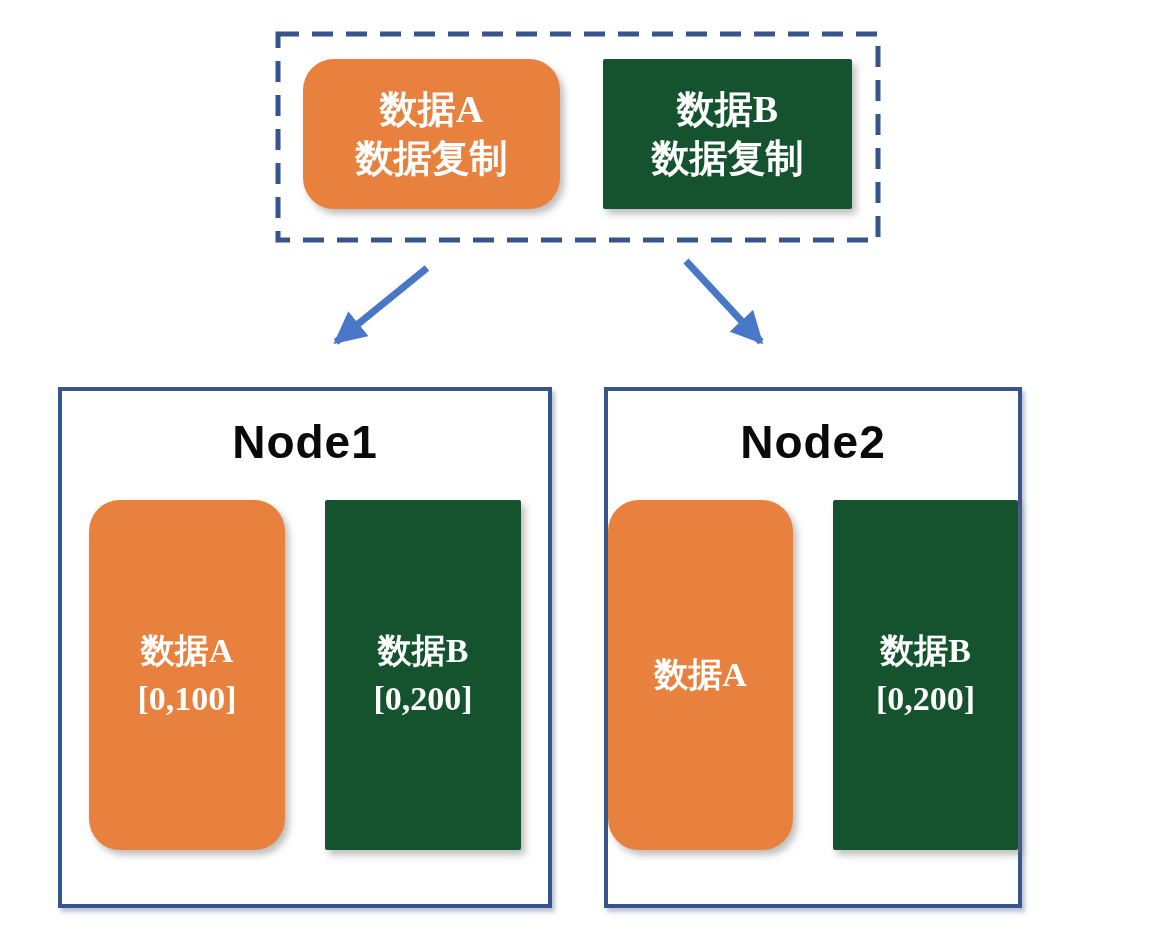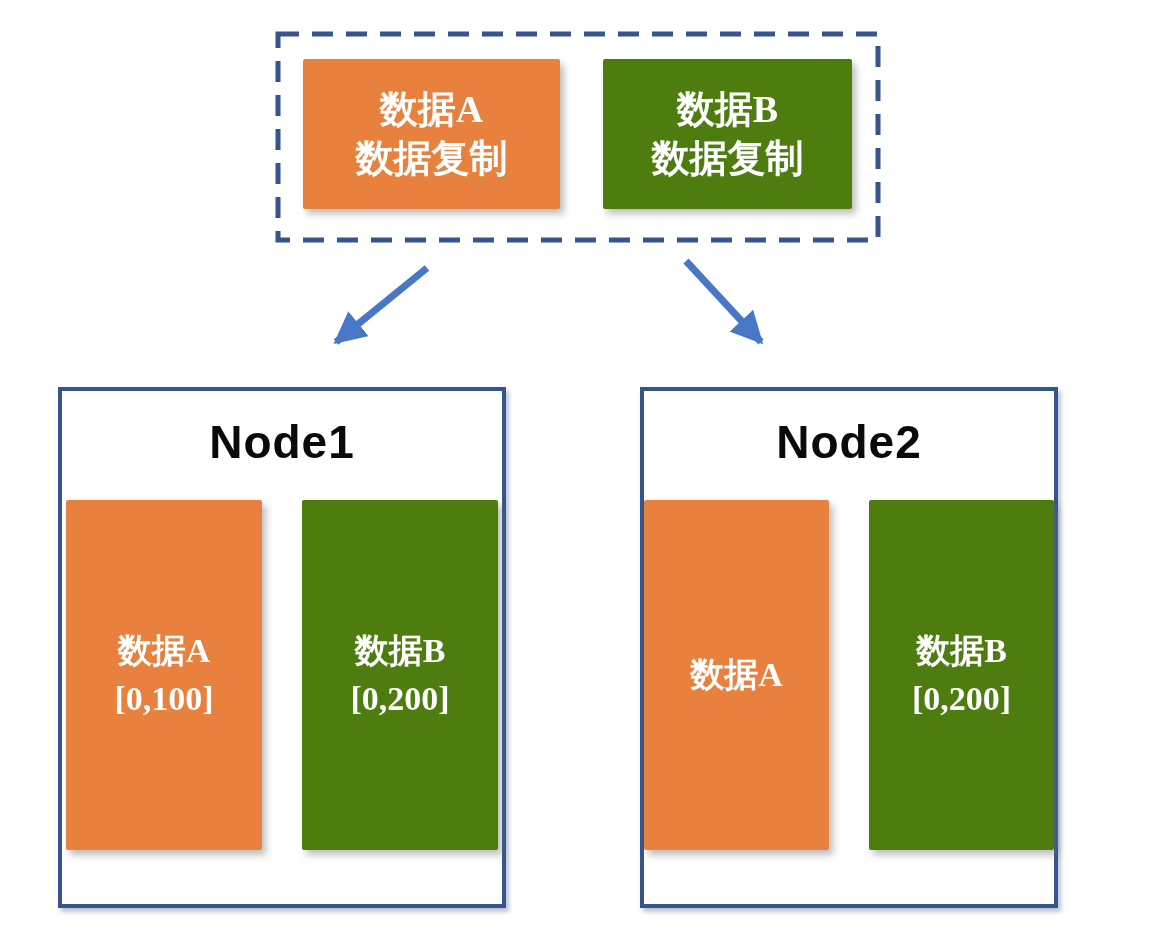--- a/index.html
+++ b/index.html
@@ -23,36 +23,36 @@
     flex-direction: column;
     align-items: center;
     justify-content: center;
     text-align: center;
     color: #ffffff;
     font-family: "Liberation Serif", "DejaVu Serif", serif;
     font-weight: 700;
     box-shadow: 4px 5px 7px rgba(110,110,110,0.45);
     border-radius: 2px;
   }
-  .fill-orange { background: #E8813E; }
-  .fill-green  { background: #4d7c0f; }
+  .fill-orange { background: #E8813E; border-radius: 31px; }
+  .fill-green  { background: #14532d; }
   .legend-box { width: 257px; height: 150px; top: 59px; font-size: 38px; line-height: 1.28; }
   .legend-box.a { left: 303px; }
   .legend-box.b { left: 603px; width: 249px; }
   .node {
     position: absolute;
     top: 387px;
     height: 521px;
     border: 4px solid #35558C;
     background: #ffffff;
     box-sizing: border-box;
     box-shadow: 3px 4px 4px rgba(110,125,160,0.45);
   }
-  .node-1 { left: 58px;  width: 448px; }
-  .node-2 { left: 640px; width: 418px; }
+  .node-1 { left: 58px;  width: 494px; }
+  .node-2 { left: 604px; width: 418px; }
   .node-title {
     margin-top: 24px;
     text-align: center;
     font-size: 46px;
     font-weight: 700;
     color: #0a0a0a;
     letter-spacing: 1px;
   }
   .shard-row {
     position: absolute;

